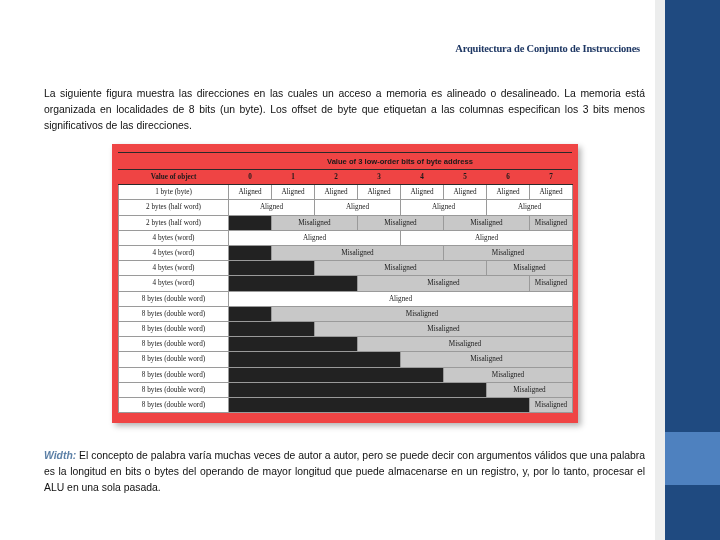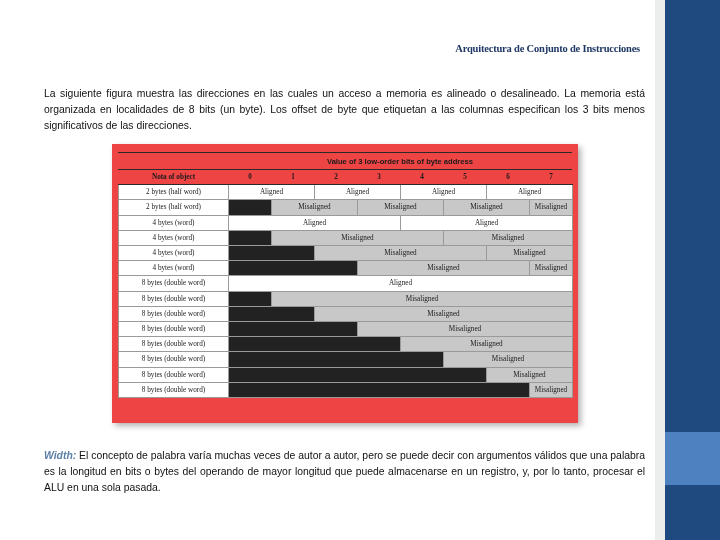--- a/index.html
+++ b/index.html
@@ -166,33 +166,44 @@
             <col class="data-col">
             <col class="data-col">
             <col class="data-col">
           <col class="data-col">
             <col class="data-col">
             <col class="data-col">
             <col class="data-col">
         </colgroup>
         <thead>
           <tr>
-            <th class="lbl">Nota of object</th>
+            <th class="lbl">Value of object</th>
             <th>0</th>
             <th>1</th>
             <th>2</th>
             <th>3</th>
             <th>4</th>
             <th>5</th>
             <th>6</th>
             <th>7</th>
           </tr>
         </thead>
         <tbody id="align-table-body">
             <tr>
+              <td class="rowlabel">1 byte (byte)</td>
+              <td class="aligned" colspan="1">Aligned</td>
+              <td class="aligned" colspan="1">Aligned</td>
+              <td class="aligned" colspan="1">Aligned</td>
+              <td class="aligned" colspan="1">Aligned</td>
+              <td class="aligned" colspan="1">Aligned</td>
+              <td class="aligned" colspan="1">Aligned</td>
+              <td class="aligned" colspan="1">Aligned</td>
+              <td class="aligned" colspan="1">Aligned</td>
+            </tr>
+            <tr>
               <td class="rowlabel">2 bytes (half word)</td>
               <td class="aligned" colspan="2">Aligned</td>
               <td class="aligned" colspan="2">Aligned</td>
               <td class="aligned" colspan="2">Aligned</td>
               <td class="aligned" colspan="2">Aligned</td>
             </tr>
             <tr>
               <td class="rowlabel">2 bytes (half word)</td>
               <td class="pad" colspan="1"></td>
               <td class="misaligned" colspan="2">Misaligned</td>

